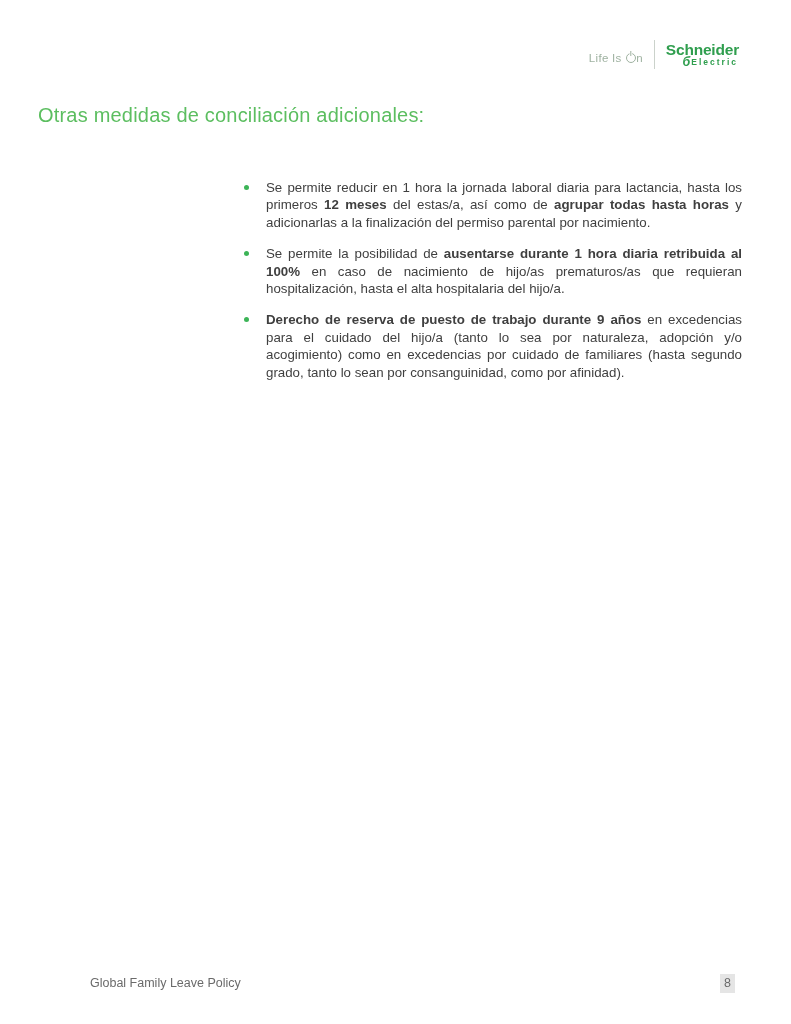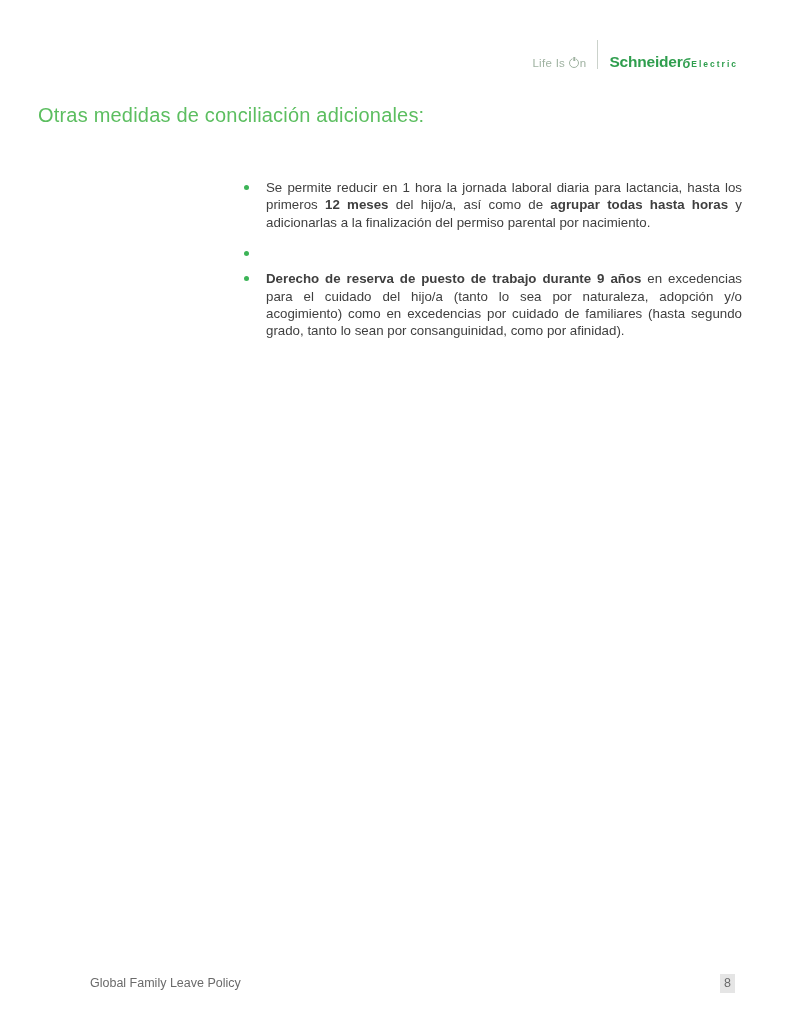--- a/index.html
+++ b/index.html
@@ -19,21 +19,21 @@
     position:relative;
     width:791px;height:1024px;
     background:#ffffff;
     font-family:"Liberation Sans", sans-serif;
     overflow:hidden;
   }
 
   
   .logo{
     position:absolute;top:40px;right:52px;
-    display:flex;align-items:flex-end;gap:11px;
+    display:flex;align-items:center;gap:11px;
     user-select:none;
   }
   .tagline{
     color:var(--tagline-gray,#9FB2A1);
     font-size:11.5px;letter-spacing:.3px;
     display:flex;align-items:center;white-space:pre;
     padding-top:6px;
   }
   .power-o{
     position:relative;display:inline-block;
@@ -43,21 +43,21 @@
     margin:0 .5px;
   }
   .power-o .tick{
     position:absolute;left:50%;top:-2.5px;
     transform:translateX(-50%);
     width:1.4px;height:4.5px;
     background:var(--tagline-gray,#9FB2A1);
     box-shadow:0 0 0 .8px #ffffff;
   }
   .logo-divider{width:1px;height:29px;background:var(--divider-gray,#CBD2CB);}
-  .brand{display:flex;align-items:flex-end;color:var(--logo-green,#2F9E4E);}
+  .brand{display:flex;flex-direction:column;align-items:flex-end;color:var(--logo-green,#2F9E4E);}
   .brand-name{
     font-size:15.5px;font-weight:bold;letter-spacing:-.2px;line-height:15px;
   }
   .brand-sub{
     display:flex;align-items:center;
     font-size:8.5px;font-weight:bold;letter-spacing:2px;
     margin-top:0;padding-right:1px;line-height:10px;
   }
   .brand-glyph{
     font-style:italic;font-weight:bold;font-size:12.5px;
@@ -123,26 +123,27 @@
         </div>
     </div>
   </header>
 
   <h1 class="title">Otras medidas de conciliación adicionales:</h1>
 
   <main id="sections" class="content">
       <section class="section">
         <div class="bullet-row">
           <span class="dot"></span>
-          <p class="bullet-text"><span>Se permite reducir en 1 hora la jornada laboral diaria para lactancia, hasta los primeros </span><b>12 meses</b><span> del hijo/a, así como de </span><b>agrupar todas hasta horas</b><span> y adicionarlas a la finalización del permiso parental por nacimiento.</span></p>
+          <p class="bullet-text"><span>Se permite reducir en 1 hora la jornada laboral diaria para lactancia, hasta los primeros </span><b>12 meses</b><span> del estas/a, así como de </span><b>agrupar todas hasta horas</b><span> y adicionarlas a la finalización del permiso parental por nacimiento.</span></p>
         </div>
       </section>
       <section class="section">
         <div class="bullet-row">
           <span class="dot"></span>
+          <p class="bullet-text"><span>Se permite la posibilidad de </span><b>ausentarse durante 1 hora diaria retribuida al 100%</b><span> en caso de nacimiento de hijo/as prematuros/as que requieran hospitalización, hasta el alta hospitalaria del hijo/a.</span></p>
         </div>
       </section>
       <section class="section">
         <div class="bullet-row">
           <span class="dot"></span>
           <p class="bullet-text"><b>Derecho de reserva de puesto de trabajo durante 9 años</b><span> en excedencias para el cuidado del hijo/a (tanto lo sea por naturaleza, adopción y/o acogimiento) como en excedencias por cuidado de familiares (hasta segundo grado, tanto lo sean por consanguinidad, como por afinidad).</span></p>
         </div>
       </section>
     </main>
 

